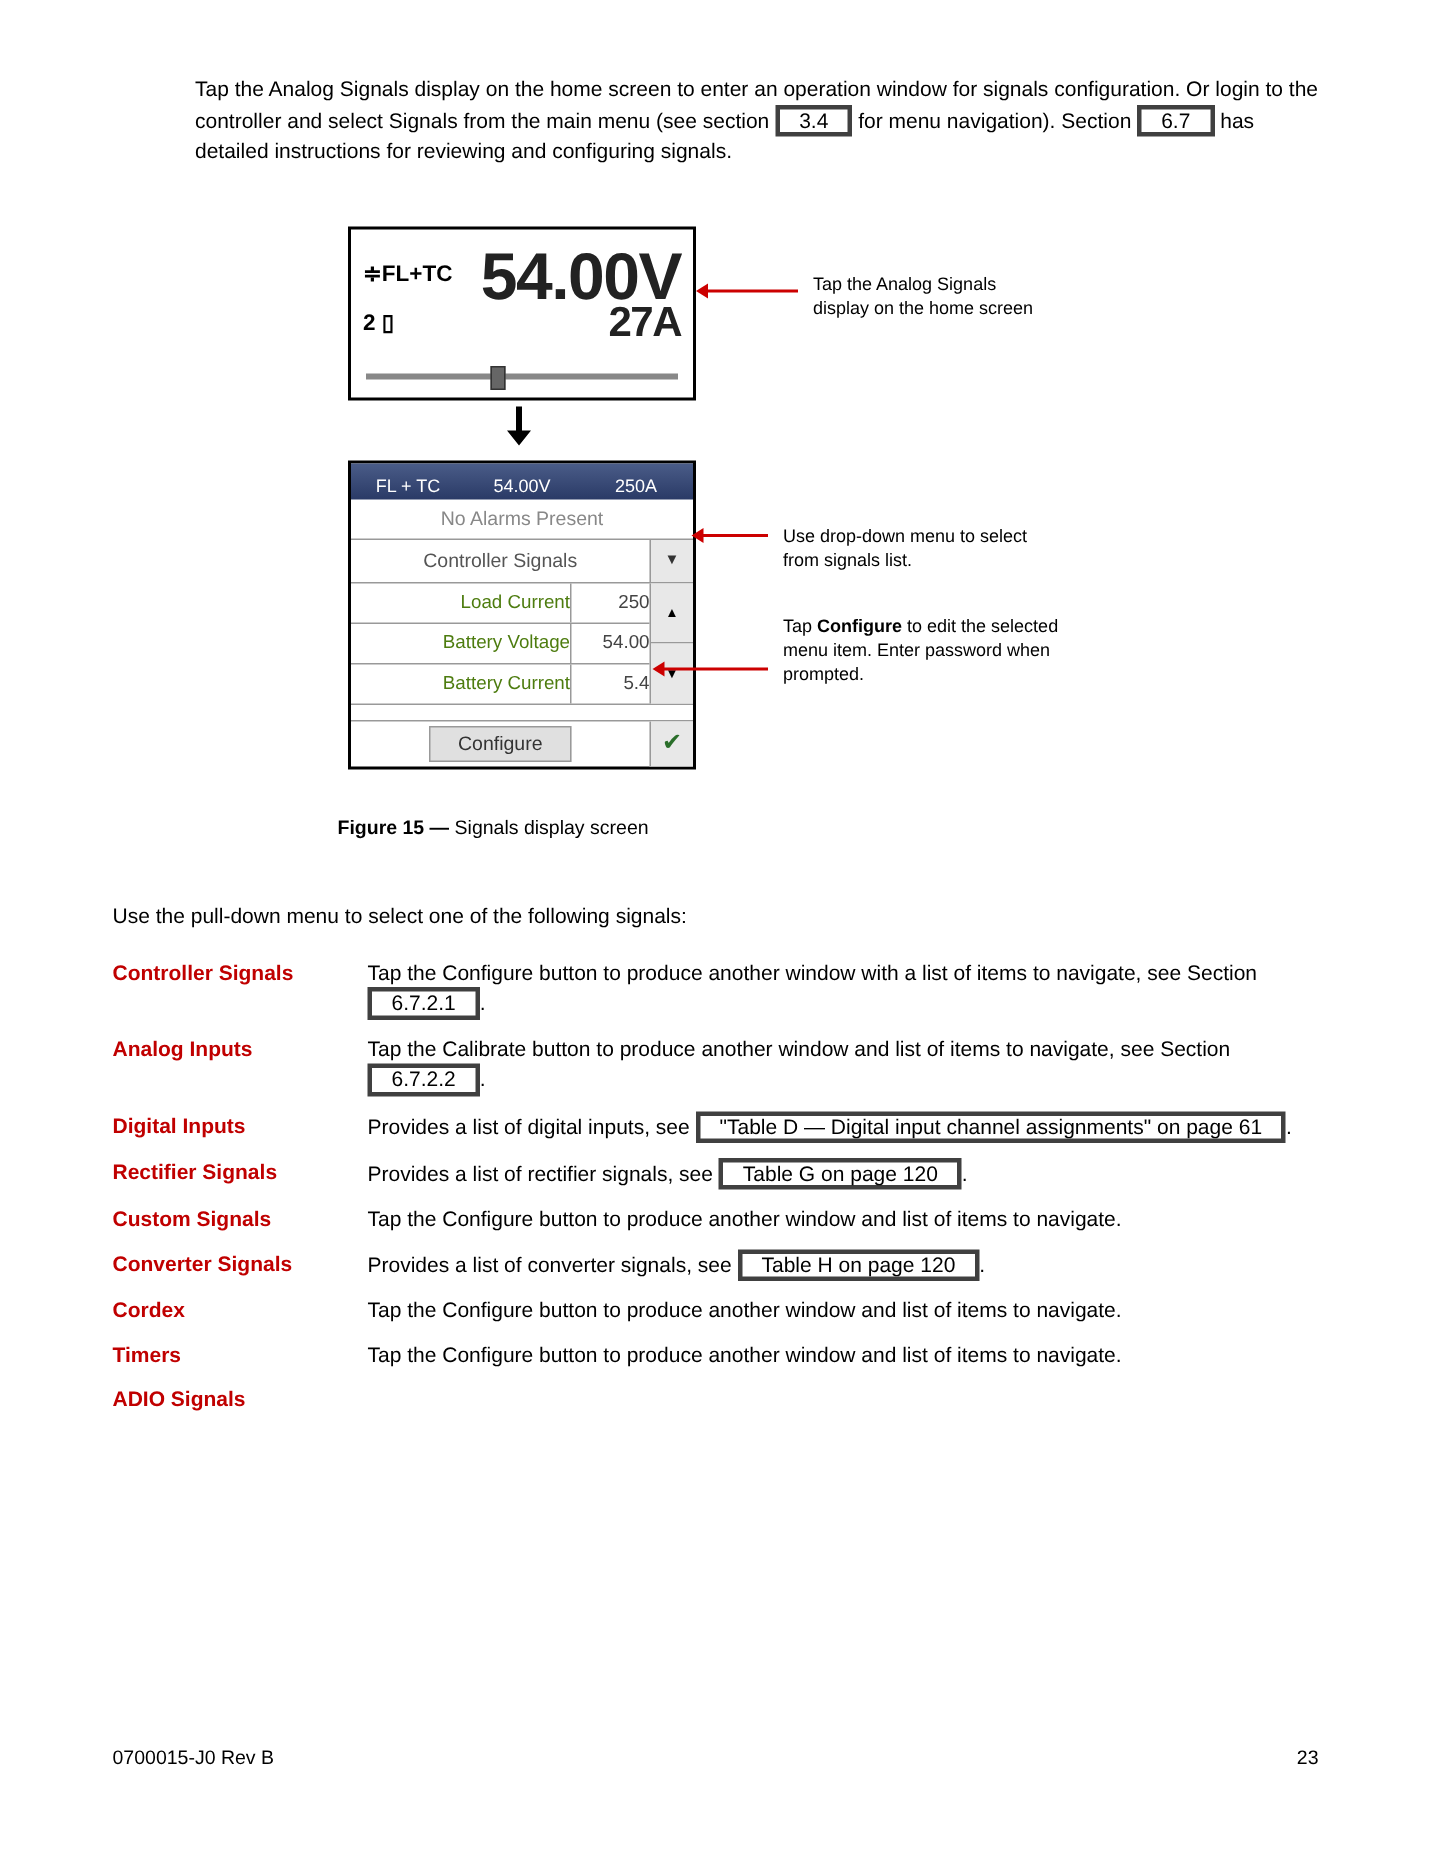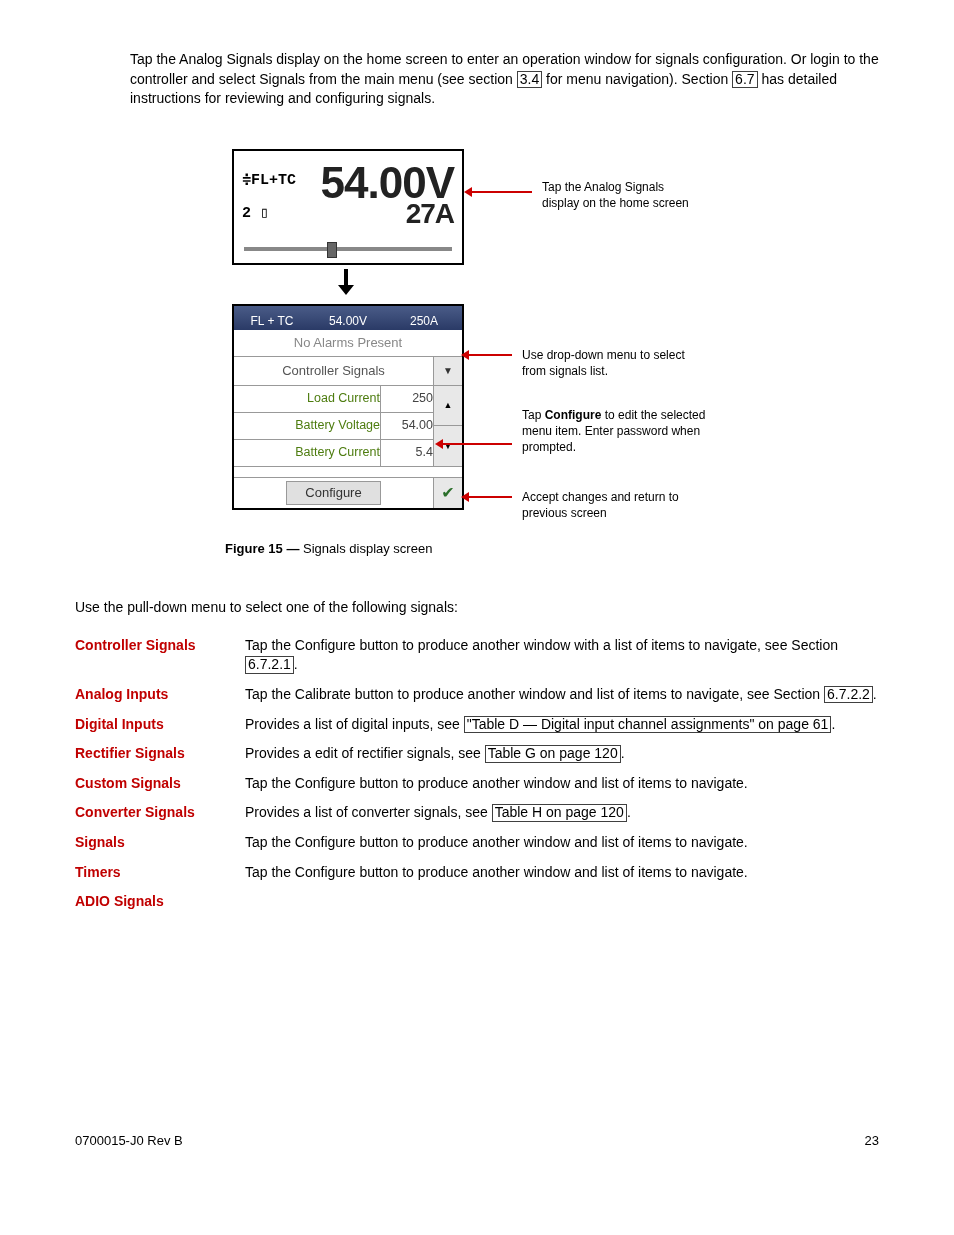--- a/index.html
+++ b/index.html
@@ -1,23 +1,23 @@
 <!DOCTYPE html>
 <html><head>
 <meta charset="utf-8">
 <style>
 body{font-family:Arial,Helvetica,sans-serif;font-size:14px;line-height:1.4;color:#000;max-width:954px;margin:0 auto;padding:50px 75px 40px;box-sizing:border-box}
 .intro{margin-left:55px;margin-bottom:40px}
-.ref{border:1px solid #404040;padding:0 2px;display:inline-block;line-height:1.1}
+.ref{border:3px solid #404040;padding:0 13px;display:inline-block;line-height:1.1}
 .figure-area{display:flex;justify-content:center;margin-bottom:30px}
 .fig-wrap{position:relative;width:490px}
 .device{border:2px solid #000;width:228px;position:absolute}
 .home{top:0;left:0;height:112px}
 .home-top{display:flex;align-items:center;height:80px;padding:4px 8px}
-.home-left{display:flex;flex-direction:column;font-family:Liberation Mono, monospace;font-weight:900;font-size:15px;align-items:flex-start;gap:12px;padding-top:4px}
+.home-left{display:flex;flex-direction:column;font-family:Liberation Sans, sans-serif;font-weight:900;font-size:15px;align-items:flex-start;gap:12px;padding-top:4px}
 .home-left .sym{font-size:15px}
 .home-right{flex:1;text-align:right;font-family:"Arial Narrow",Arial;font-weight:900;color:#222;line-height:.85}
 .big-v{font-size:44px;letter-spacing:-1px}
 .big-a{font-size:28px;letter-spacing:-1px}
 .hbar{position:absolute;bottom:6px;left:10px;right:10px;height:16px;display:flex;align-items:center}
 .hbar-track{flex:1;height:4px;background:#888;position:relative}
 .hbar-thumb{position:absolute;left:40%;top:-5px;width:8px;height:14px;background:#666;border:1px solid #333}
 .down-arrow{width:228px;text-align:center;font-size:30px;line-height:1;margin-top:118px;margin-bottom:2px}
 .signals{position:relative;left:0;width:228px}
 .sig-top{background:linear-gradient(#4a5c88,#2a3a66);color:#fff;height:24px;display:flex;align-items:flex-end;font-size:12px}
@@ -132,24 +132,20 @@
       <span>Use drop-down menu to select from signals list.</span>
     </div>
     <div class="ann" style="top:30px;left:310px;width:150px">
       <div class="red-arrow" style="top:12px;left:-75px;width:65px"></div>
       <span>Tap the Analog Signals display on the home screen</span>
     </div>
     <div class="ann" style="top:258px;left:290px;width:210px">
       <div class="red-arrow" style="top:36px;left:-84px;width:74px"></div>
       <span>Tap </span><span class="bold">Configure</span><span> to edit the selected menu item. Enter password when prompted.</span>
     </div>
-    <div class="ann" style="top:340px;left:290px;width:180px">
-      <div class="red-arrow" style="top:7px;left:-58px;width:48px"></div>
-      <span>Accept changes and return to previous screen</span>
-    </div>
   </div>
 </div>
 
 <div class="figure-caption">
   <b>Figure 15  —</b><span>  Signals display screen</span>
 </div>
 
 <div class="pull-intro">Use the pull-down menu to select one of the following signals:</div>
 
 <div>
@@ -160,32 +156,32 @@
   <div class="def-row">
     <div class="def-term">Analog Inputs</div>
     <div class="def-desc"><span>Tap the Calibrate button to produce another window and list of items to navigate, see Section </span><span class="ref">6.7.2.2</span><span>.</span></div>
   </div>
   <div class="def-row">
     <div class="def-term">Digital Inputs</div>
     <div class="def-desc"><span>Provides a list of digital inputs, see </span><span class="ref">"Table D  —  Digital input channel assignments" on page 61</span><span>.</span></div>
   </div>
   <div class="def-row">
     <div class="def-term">Rectifier Signals</div>
-    <div class="def-desc"><span>Provides a edit of rectifier signals, see </span><span class="ref">Table G on page 120</span><span>.</span></div>
+    <div class="def-desc"><span>Provides a list of rectifier signals, see </span><span class="ref">Table G on page 120</span><span>.</span></div>
   </div>
   <div class="def-row">
     <div class="def-term">Custom Signals</div>
     <div class="def-desc">Tap the Configure button to produce another window and list of items to navigate.</div>
   </div>
   <div class="def-row">
     <div class="def-term">Converter Signals</div>
     <div class="def-desc"><span>Provides a list of converter signals, see </span><span class="ref">Table H on page 120</span><span>.</span></div>
   </div>
   <div class="def-row">
-    <div class="def-term">Signals</div>
+    <div class="def-term">Cordex</div>
     <div class="def-desc">Tap the Configure button to produce another window and list of items to navigate.</div>
   </div>
   <div class="def-row">
     <div class="def-term">Timers</div>
     <div class="def-desc">Tap the Configure button to produce another window and list of items to navigate.</div>
   </div>
   <div class="def-row">
     <div class="def-term">ADIO Signals</div>
   </div>
 </div>

